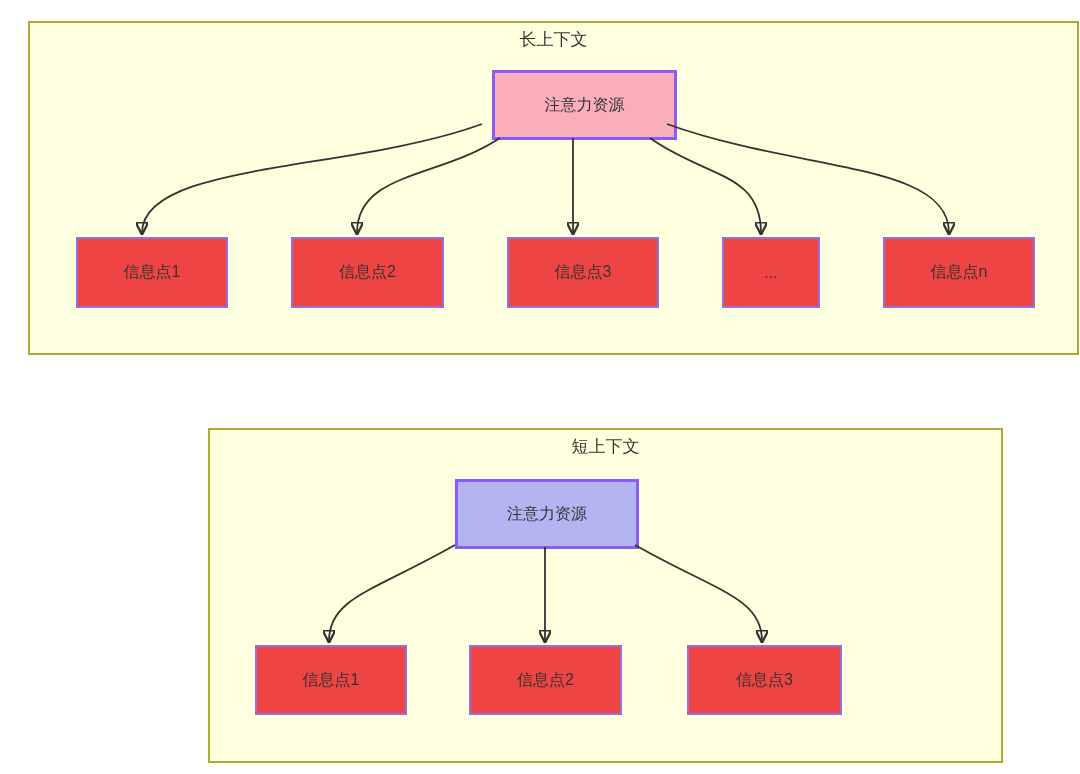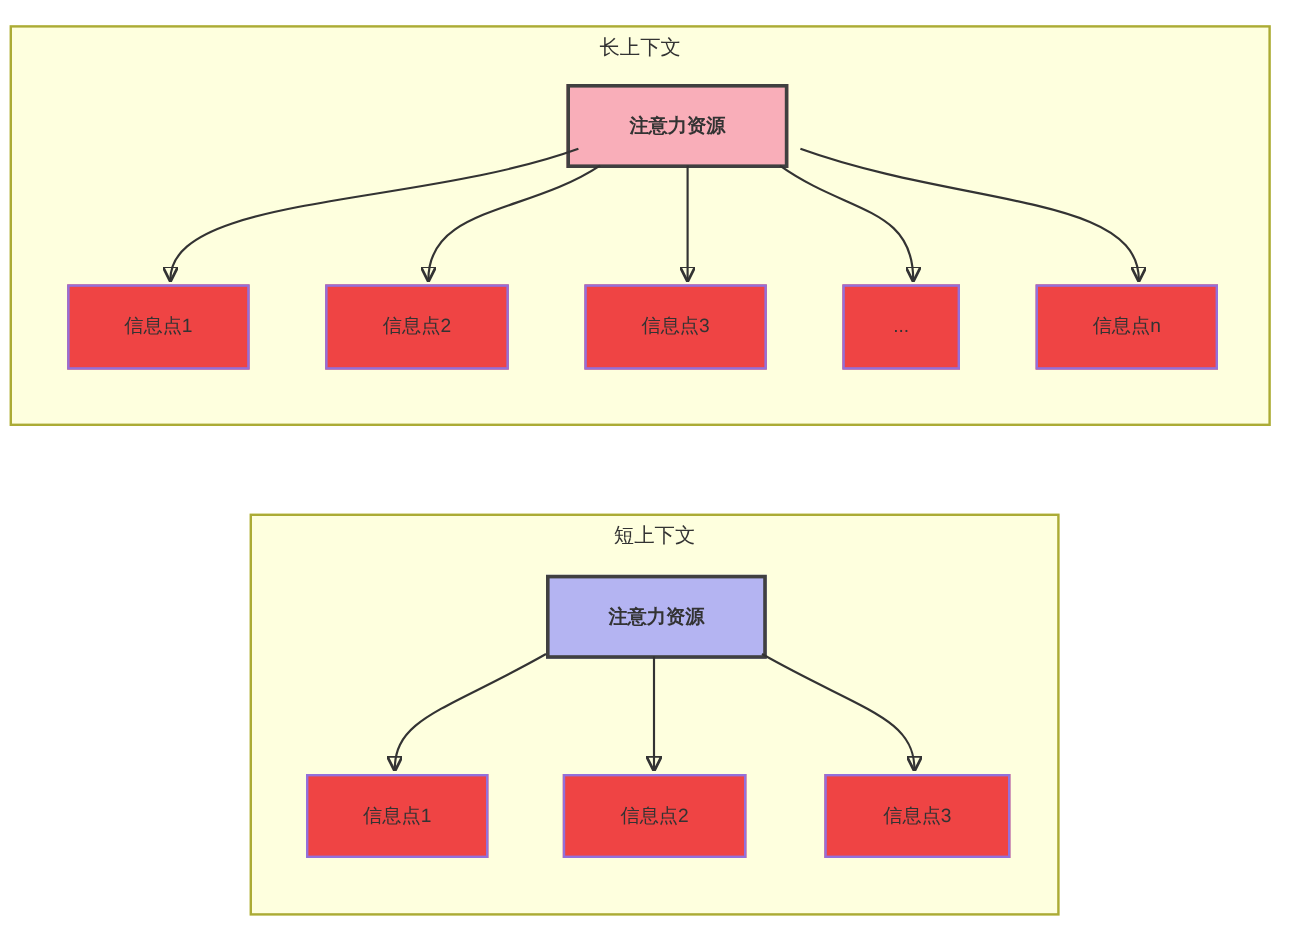--- a/index.html
+++ b/index.html
@@ -3,31 +3,31 @@
 <meta charset="utf-8">
 <style>
   html,body{margin:0;padding:0;background:#ffffff;}
   .stage{
     position:relative;width:1080px;height:774px;overflow:hidden;
     font-family:"Liberation Sans","DejaVu Sans",sans-serif;color:#333333;
   }
   .ctx{
     position:absolute;background:#feffde;border:2px solid #abab35;box-sizing:border-box;
   }
-  .ctx-long{left:8px;top:21px;width:1051px;height:334px;}
-  .ctx-short{left:208px;top:428px;width:675px;height:335px;}
+  .ctx-long{left:28px;top:21px;width:1051px;height:334px;}
+  .ctx-short{left:208px;top:428px;width:795px;height:335px;}
   .ctx-title{
     position:absolute;top:7px;left:0;right:0;text-align:center;
     font-size:17px;line-height:20px;color:#333;
   }
   .node{
     position:absolute;display:flex;align-items:center;justify-content:center;
     font-size:16px;box-sizing:border-box;text-align:center;white-space:nowrap;
   }
-  .attention{border:3px solid #404040;font-weight:bold;}
+  .attention{border:3px solid #8b5cf6;}
   .attn-long{background:#f9aeb9;}
   .attn-short{background:#b4b4f2;}
   .info{background:#ef4444;border:2px solid #9370db;}
   
   .ln-att {left:462px;top:47px;width:185px;height:70px;}
   .ln-i1  {left:46px; top:214px;width:152px;height:71px;}
   .ln-i2  {left:261px;top:214px;width:153px;height:71px;}
   .ln-i3  {left:477px;top:214px;width:152px;height:71px;}
   .ln-i4  {left:692px;top:214px;width:98px; height:71px;}
   .ln-i5  {left:853px;top:214px;width:152px;height:71px;text-align:center;}

